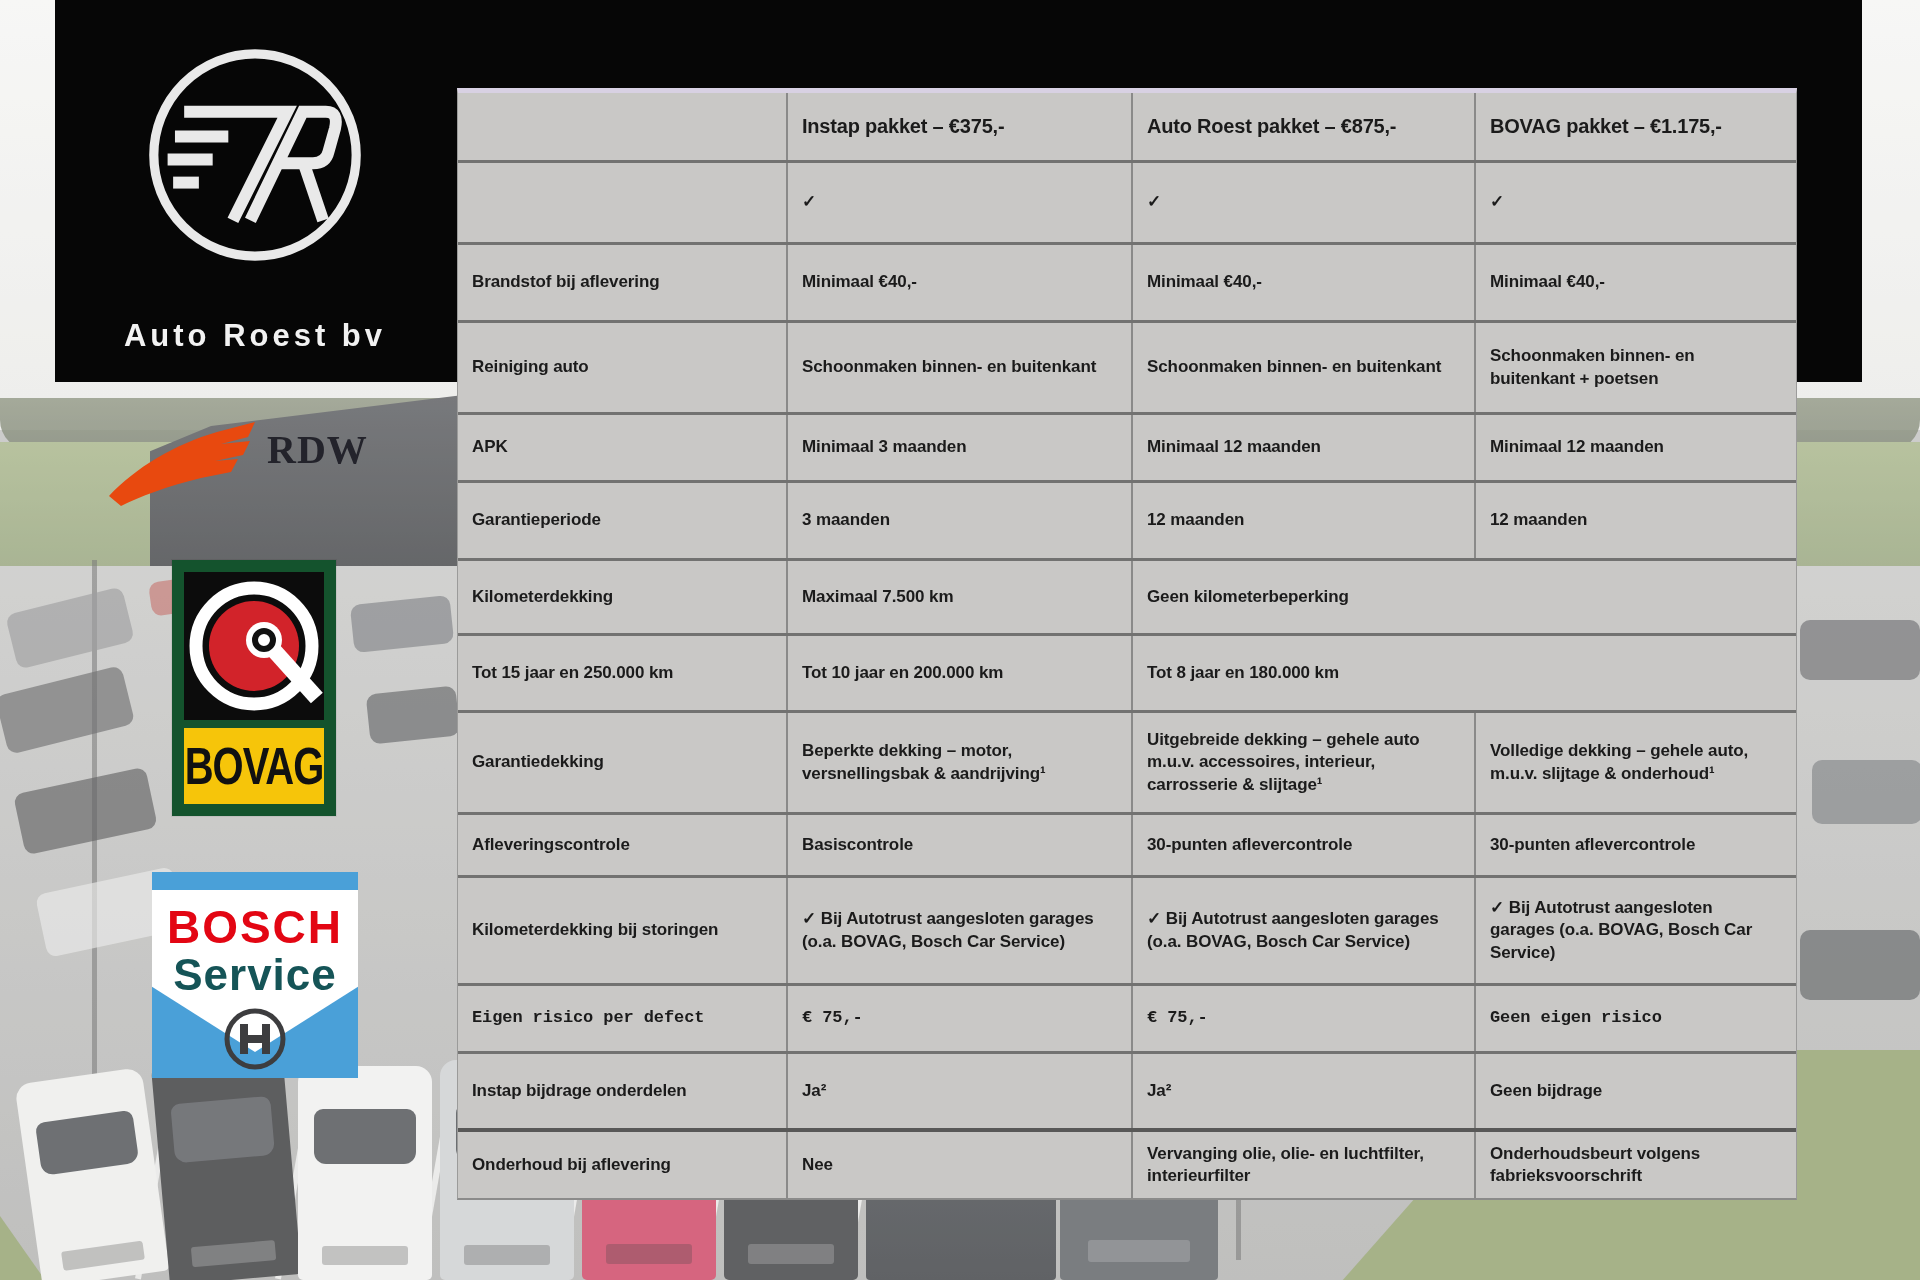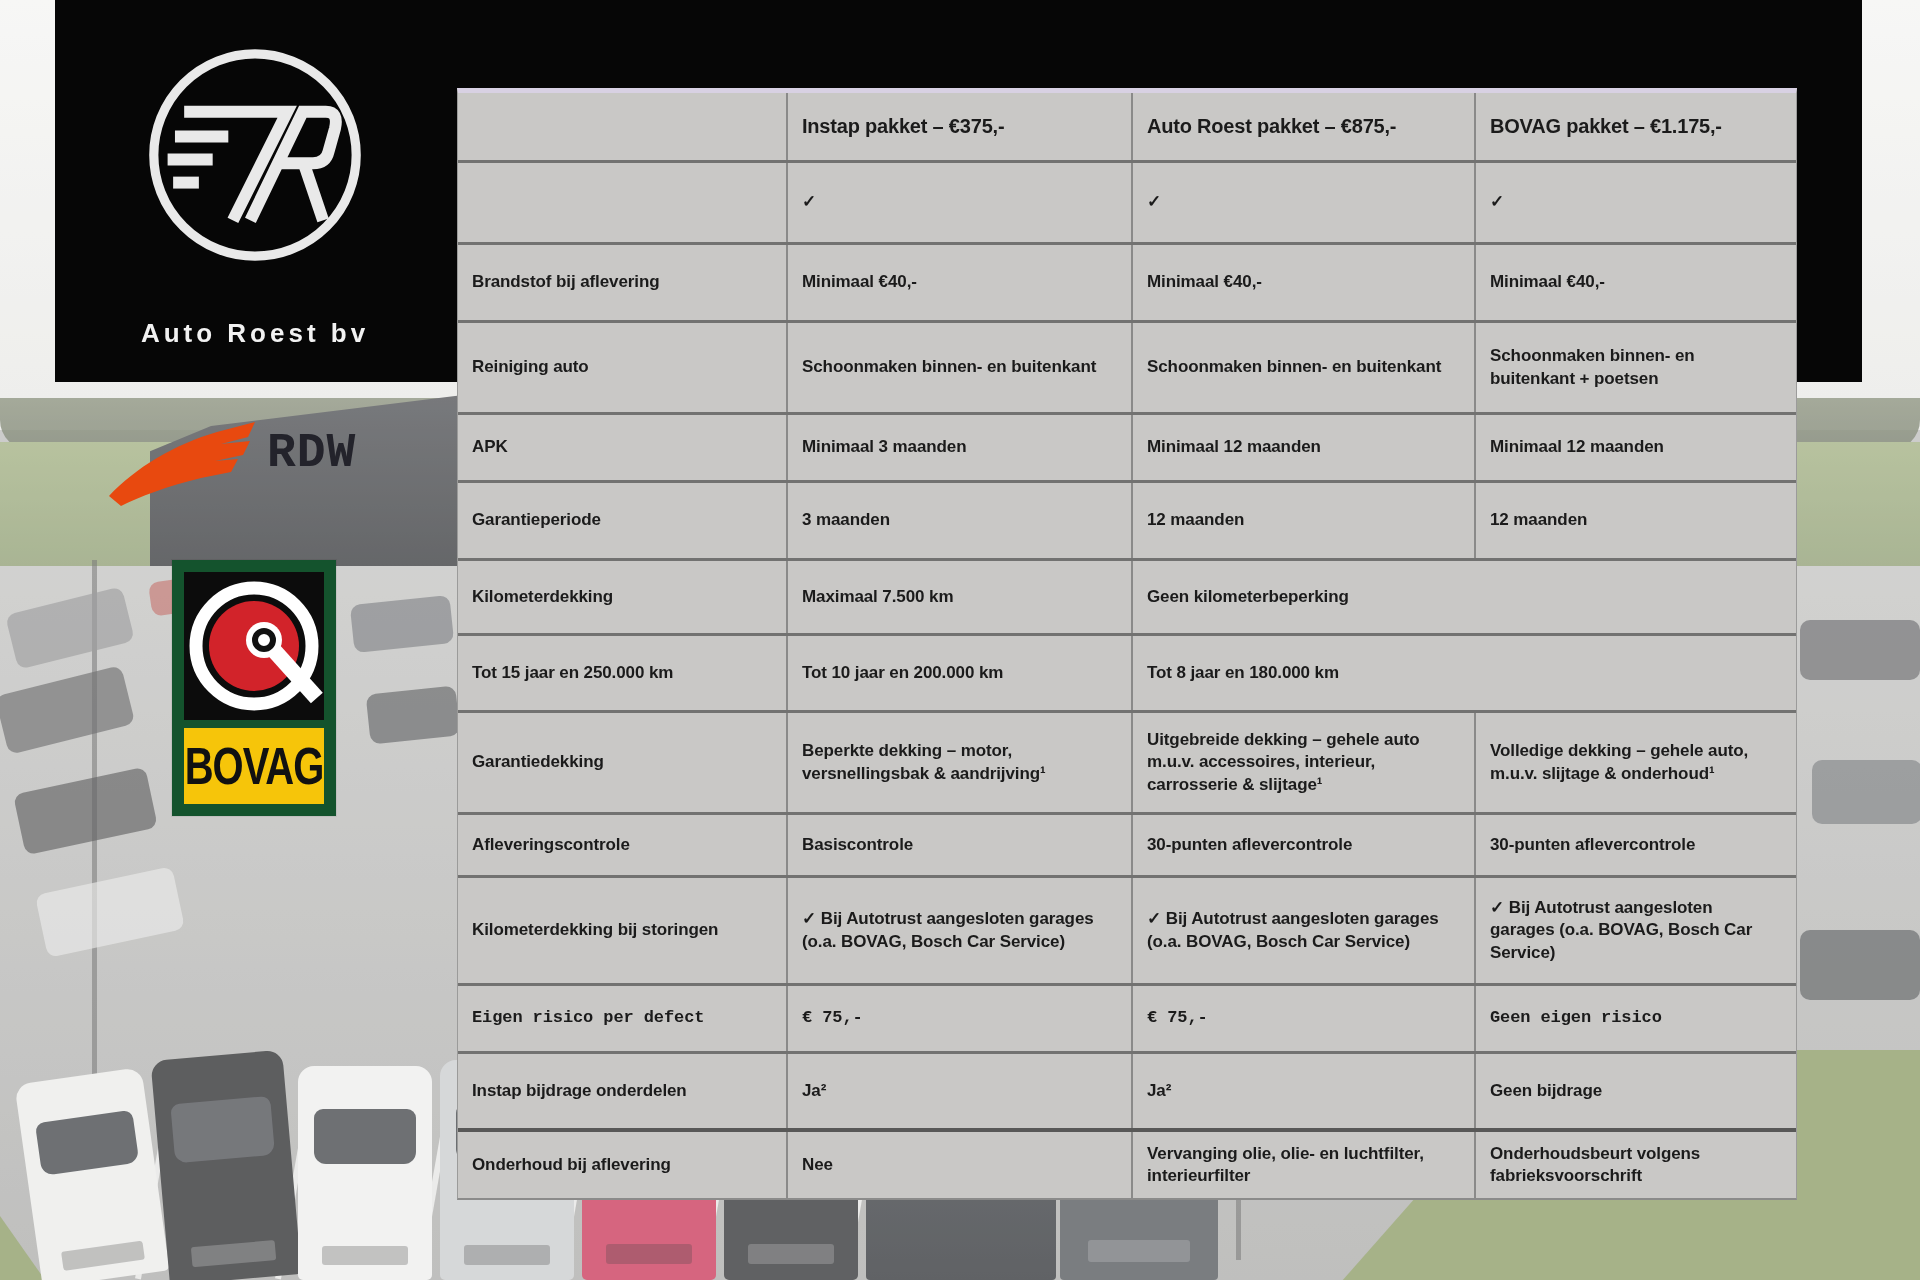--- a/index.html
+++ b/index.html
@@ -31,27 +31,27 @@
   .car .grille{position:absolute;left:18%;right:18%;bottom:7%;height:9%;
        background:rgba(0,0,0,.28);border-radius:3px;}
   .ghost{position:absolute;border-radius:10px;opacity:.65;}
   .photo::after{content:"";position:absolute;inset:0;background:rgba(255,255,255,.28);pointer-events:none;}
 
   
   .black-band{position:absolute;left:55px;top:0;width:1807px;height:382px;background:#060606;z-index:1;}
   .ar-logo{position:absolute;left:55px;top:0;width:400px;height:382px;z-index:2;text-align:center;}
   .ar-logo svg{position:absolute;left:85px;top:30px;}
   .ar-name{position:absolute;left:0;top:318px;width:100%;color:#f2f2f2;
-       font-size:26px;font-weight:bold;letter-spacing:4px;}
+       font-size:31px;font-weight:bold;letter-spacing:4px;}
 
   
   .rdw{position:absolute;left:95px;top:408px;width:320px;height:110px;z-index:2;}
   .rdw svg{position:absolute;left:8px;top:8px;}
-  .rdw .word{position:absolute;left:172px;top:18px;font-family:Liberation Mono, monospace;
-       font-weight:bold;font-size:48px;color:#23232b;letter-spacing:1px;}
+  .rdw .word{position:absolute;left:172px;top:18px;font-family:Liberation Serif, serif;
+       font-weight:bold;font-size:40px;color:#23232b;letter-spacing:1px;}
 
   
   .bovag{position:absolute;left:172px;top:560px;width:164px;height:256px;background:#14532d;
        z-index:2;padding:0;box-shadow:0 0 0 1px rgba(0,0,0,.06);}
   .bovag-top{position:absolute;left:12px;top:12px;width:140px;height:148px;background:#0c0c0c;}
   .bovag-band{position:absolute;left:12px;bottom:12px;width:140px;height:76px;background:#f6c50a;
        display:flex;align-items:center;justify-content:center;}
   .bovag-band span{font-weight:bold;font-size:40px;color:#111;transform:scaleY(1.3);letter-spacing:-1px;}
 
   
@@ -178,20 +178,31 @@
         <rect x="78" y="72" width="16" height="72" fill="#ffffff" transform="rotate(-42 86 74)"></rect>
         <circle cx="80" cy="68" r="18" fill="#ffffff"></circle>
         <circle cx="80" cy="68" r="9" fill="none" stroke="#111" stroke-width="6"></circle>
       </svg>
     </div>
     <div class="bovag-band">
       <span>BOVAG</span>
     </div>
   </div>
 
+  <div class="bosch">
+    <div class="pent"></div>
+    <div class="l1">BOSCH</div>
+    <div class="l2">Service</div>
+    <svg width="70" height="70" viewBox="0 0 70 70">
+      <circle cx="35" cy="35" r="28" fill="none" stroke="#3d3d3f" stroke-width="5"></circle>
+      <rect x="20" y="20" width="8" height="30" fill="#3d3d3f"></rect>
+      <rect x="42" y="20" width="8" height="30" fill="#3d3d3f"></rect>
+      <rect x="24" y="31" width="22" height="8" fill="#3d3d3f"></rect>
+    </svg>
+  </div>
 
   <div class="pkg-table">
 
     <div class="trow thead r0">
       <div class="c"></div>
       <div class="c">Instap pakket – €375,-</div>
       <div class="c">Auto Roest pakket – €875,-</div>
       <div class="c">BOVAG pakket – €1.175,-</div>
     </div>
 

